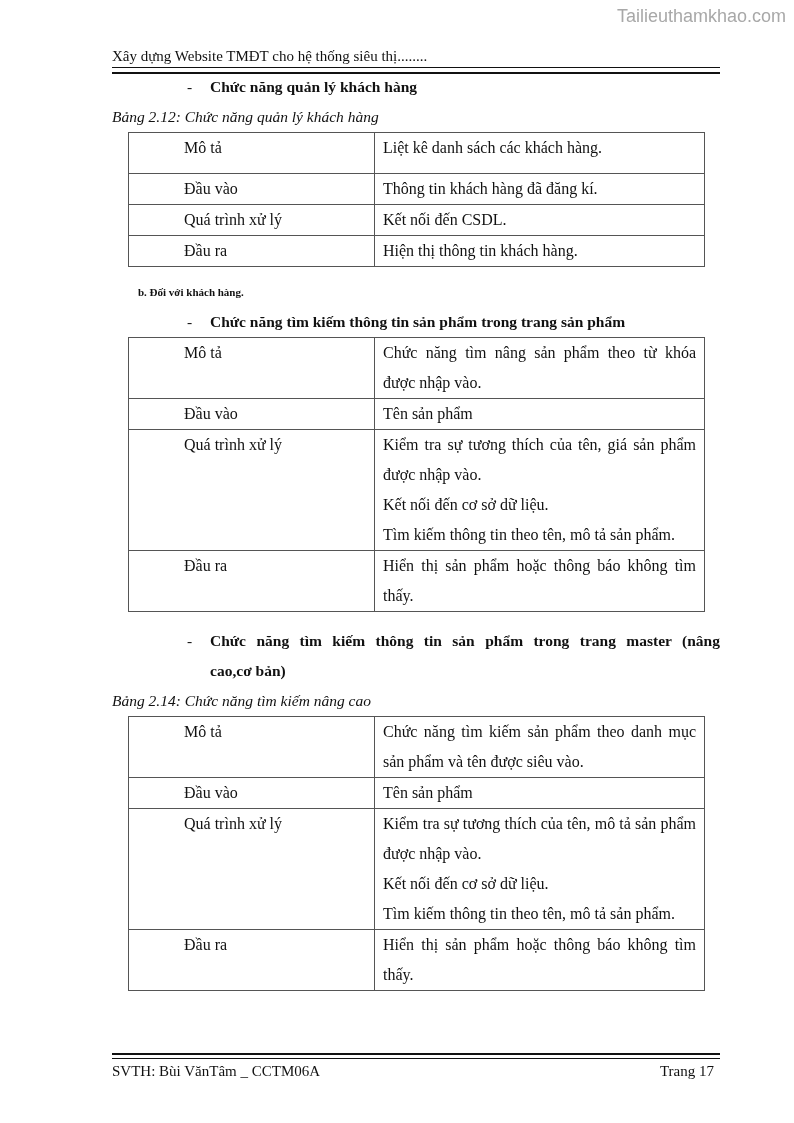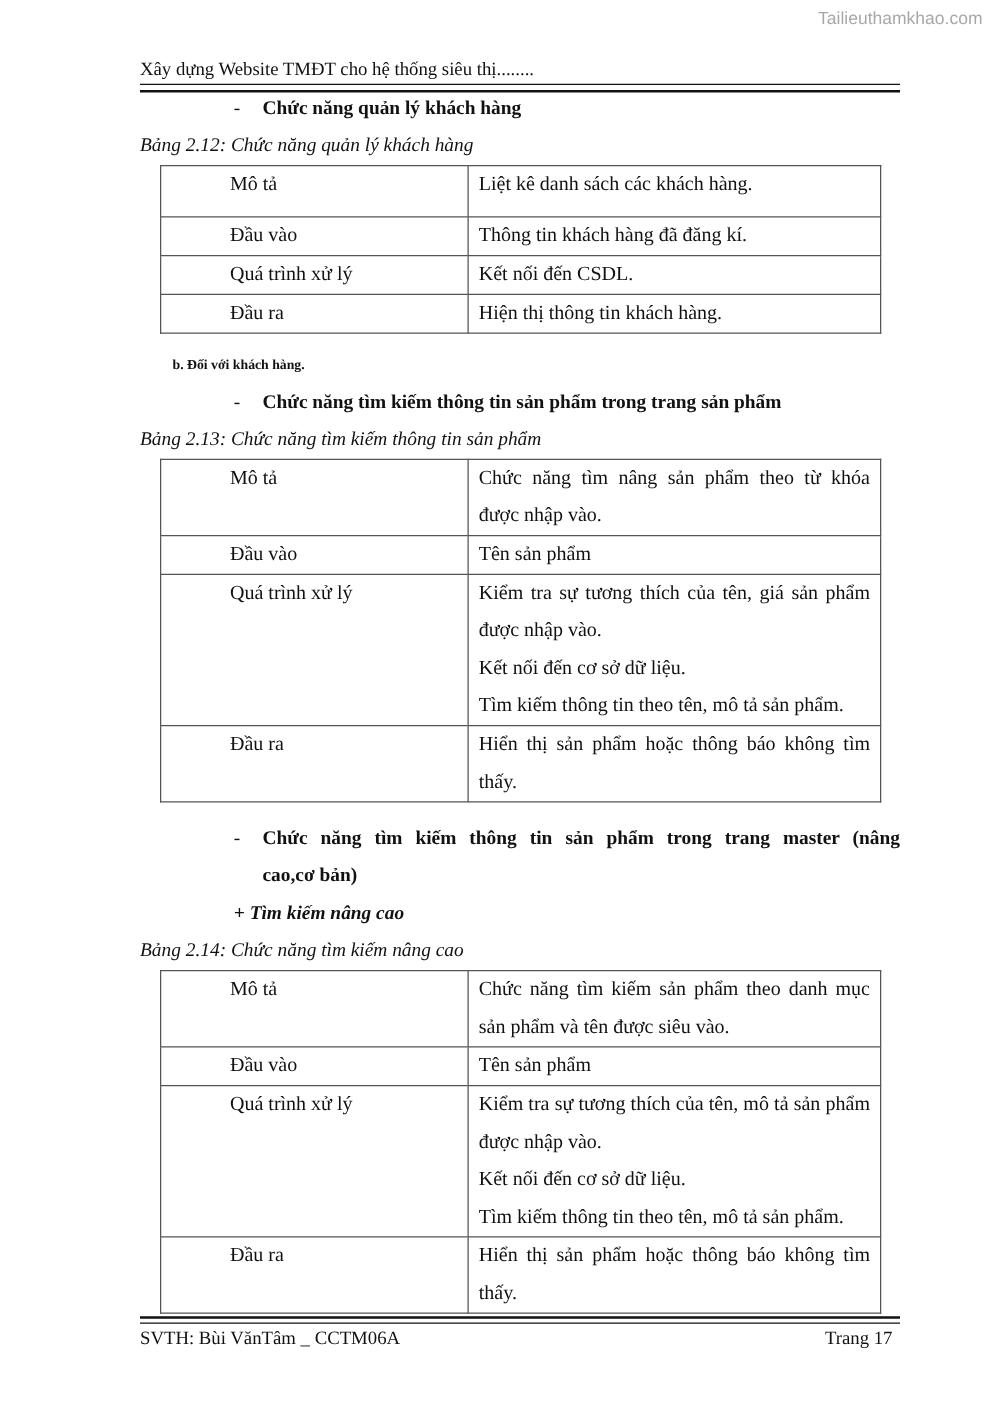--- a/index.html
+++ b/index.html
@@ -2,21 +2,21 @@
 <html><head>
 <meta charset="utf-8">
 <style>
   html, body { margin: 0; padding: 0; }
   body {
     width: 794px; height: 1123px; background: #ffffff; position: relative;
     font-family: "Liberation Serif", serif; color: #111; overflow: hidden;
   }
   .watermark {
     position: absolute; top: 6px; right: 8px;
-    font-family: "Liberation Sans", sans-serif; font-size: 14px; color: #a8a8a8;
+    font-family: "Liberation Sans", sans-serif; font-size: 18px; color: #a8a8a8;
   }
   .header {
     position: absolute; left: 112px; top: 48px; width: 608px;
     font-size: 15px;
     font-family: Liberation Serif, serif;
   }
   .header-text { display: block; padding-bottom: 2px; }
   .rule-double { height: 4px; border-top: 1px solid #111; border-bottom: 2px solid #111; }
   .content { position: absolute; left: 112px; top: 72px; width: 608px; }
   .bullet-h {
@@ -89,21 +89,20 @@
     </tr>
   </tbody>
     </table>
 
   <div class="section-b">b.  Đối với khách hàng.</div>
 
   <div class="bullet-h">
     <span class="dash">-</span>
     <span>Chức năng tìm kiếm thông tin sản phẩm trong trang sản phẩm</span>
   </div>
-  <div class="caption">Bảng 2.13: Chức năng tìm kiếm thông tin sản phẩm</div>
   <table class="func">
     <tbody>
         <tr>
       <td class="label">Mô tả</td>
       <td class="val">Chức năng tìm nâng sản phẩm theo từ khóa được nhập vào.</td>
     </tr>
     <tr>
       <td class="label">Đầu vào</td>
       <td class="val">Tên sản phẩm</td>
     </tr>
@@ -120,21 +119,20 @@
       <td class="val">Hiển thị sản phẩm hoặc thông báo không tìm thấy.</td>
     </tr>
   </tbody>
     </table>
 
   <div class="bullet-h wrap" style="margin-top:14px">
     <span class="dash">-</span>
     <span>Chức năng tìm kiếm thông tin sản phẩm trong trang master (nâng</span>
     <span class="cont">cao,cơ bản)</span>
   </div>
-  <div class="plus-h">+  Tìm kiếm nâng cao</div>
   <div class="caption">Bảng 2.14: Chức năng tìm kiếm nâng cao</div>
   <table class="func">
     <tbody>
         <tr>
       <td class="label">Mô tả</td>
       <td class="val">Chức năng tìm kiếm sản phẩm theo danh mục sản phẩm và tên được siêu vào.</td>
     </tr>
     <tr>
       <td class="label">Đầu vào</td>
       <td class="val">Tên sản phẩm</td>

